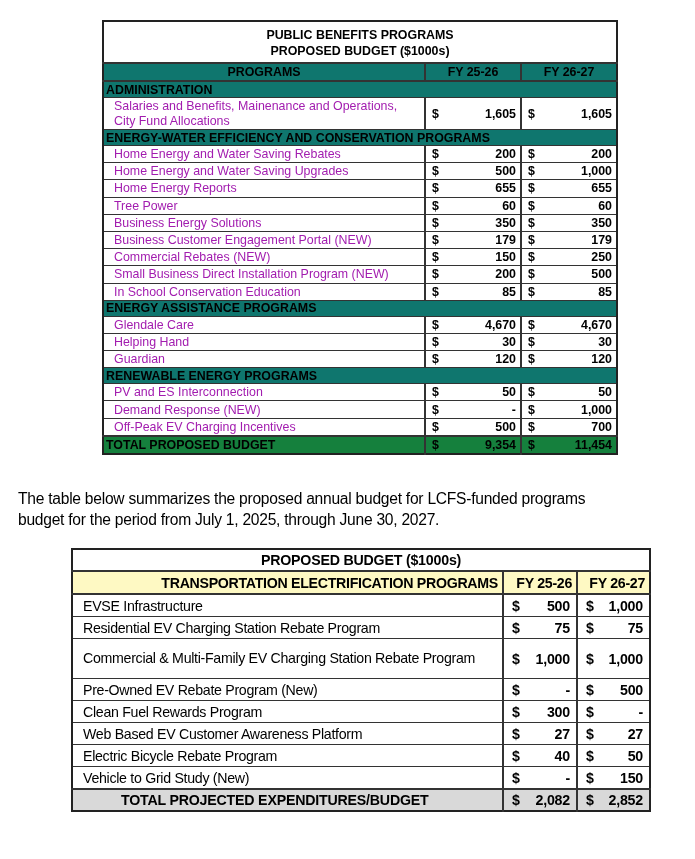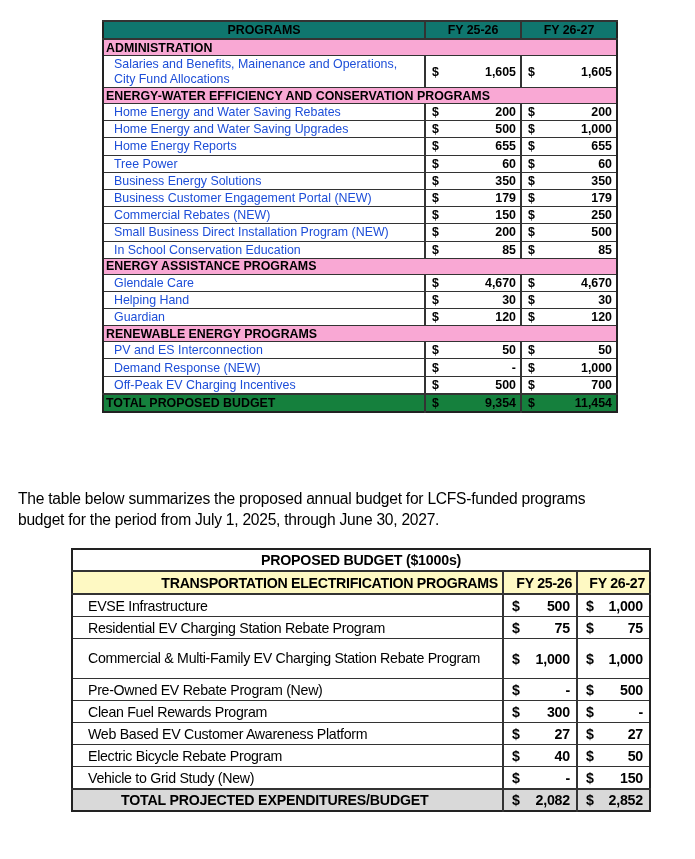--- a/index.html
+++ b/index.html
@@ -15,24 +15,24 @@
            white-space: nowrap; overflow: hidden; }
   .t1 col.c-prog { width: 322px; }
   .t1 col.c-fy1 { width: 96px; }
   .t1 col.c-fy2 { width: 96px; }
   .t1 .title td { text-align: center; font-weight: bold; height: 38px;
                   font-size: 12.4px; line-height: 16px; padding-top: 2px;
                   border-bottom: 1.5px solid #333; }
   .t1 .hdr td { background: #0f766e; font-weight: bold; text-align: center;
                 height: 16px; border-top: 2px solid #333; border-bottom: 2px solid #333; }
   .t1 .hdr td + td { border-left: 2px solid #333; }
-  .t1 .cat td { background: #f9a8d4; font-weight: bold; height: 15px; padding-left: 2px;
+  .t1 .cat td { background: #0f766e; font-weight: bold; height: 15px; padding-left: 2px;
                 border-top: 1.5px solid #333; border-bottom: 1.5px solid #333; }
   .t1 .row td { height: 16.2px; }
-  .t1 .row td.name { padding-left: 10px; color: #1d4ed8; }
+  .t1 .row td.name { padding-left: 10px; color: #a21caf; }
   .t1 .row.tall td { height: 31px; }
   .t1 .row.tall td.name { white-space: normal; line-height: 15px; }
   .t1 td.amt { font-weight: bold; position: relative; text-align: right; padding-right: 4px; }
   .t1 td.amt .cur { position: absolute; left: 6px; }
   .t1 td.amt.first { border-left: 2px solid #333; }
   .t1 td.amt.second { border-left: 2px solid #333; }
   .t1 .total td { background: #15803d; font-weight: bold; height: 16px;
                   border-top: 2px solid #333; }
   .t1 .total td.name { padding-left: 2px; }
 
@@ -49,39 +49,45 @@
   .t2 col.c-prog { width: 431px; }
   .t2 col.c-fy1 { width: 74px; }
   .t2 col.c-fy2 { width: 73px; }
   .t2 td { border: 1px solid #333; padding: 0 4px; line-height: 16px;
            white-space: nowrap; overflow: hidden; }
   .t2 .title td { text-align: center; font-weight: bold; height: 20px; letter-spacing: -0.2px; }
   .t2 .hdr td { background: #fef9c3; font-weight: bold; text-align: right; height: 21px;
                 border-top: 2px solid #333; border-bottom: 2px solid #333; letter-spacing: -0.3px; }
   .t2 .hdr td + td { border-left: 2px solid #333; }
   .t2 .row td { height: 21px; border-bottom: 1.5px solid #333; }
-  .t2 .row td.name { padding-left: 15px; letter-spacing: -0.3px; }
+  .t2 .row td.name { padding-left: 10px; letter-spacing: -0.3px; }
   .t2 .row.tall td { height: 39px; }
   .t2 .row.tall td.name { white-space: normal; line-height: 19px; }
   .t2 td.amt { font-weight: bold; position: relative; text-align: right; padding-right: 6px;
                border-left: 2px solid #333; letter-spacing: -0.2px; }
   .t2 td.amt .cur { position: absolute; left: 8px; }
   .t2 .total td { background: #d9d9d9; font-weight: bold; height: 20px; border-top: 2px solid #333; }
   .t2 .total td.name { text-align: left; letter-spacing: -0.2px; padding-left: 48px; }
 </style>
 </head>
 <body>
 
 <table class="t1">
   <colgroup>
       <col class="c-prog">
       <col class="c-fy1">
       <col class="c-fy2">
     </colgroup>
   <tbody id="t1-body">
+    <tr class="title">
+      <td colspan="3">
+        <div>PUBLIC BENEFITS PROGRAMS</div>
+        <div>PROPOSED BUDGET ($1000s)</div>
+      </td>
+    </tr>
     <tr class="hdr">
       <td>PROGRAMS</td>
       <td>FY 25-26</td>
       <td>FY 26-27</td>
     </tr>
   <tr class="cat">
         <td colspan="3">ADMINISTRATION</td>
       </tr>
       <tr class="row tall">
         <td class="name">Salaries and Benefits, Mainenance and Operations, City Fund Allocations</td>

